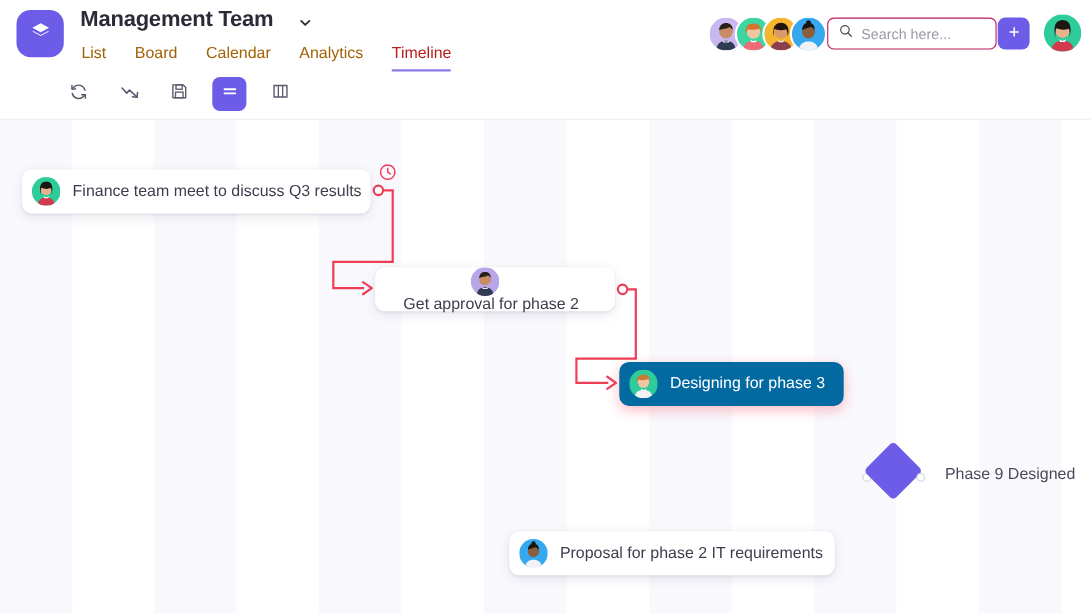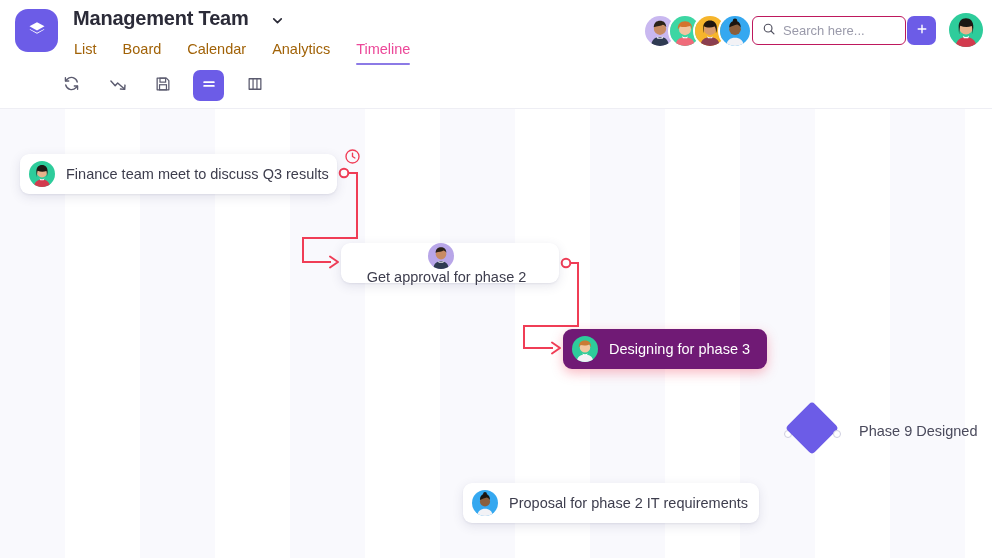--- a/index.html
+++ b/index.html
@@ -26,21 +26,21 @@
     font-size:20px; font-weight:bold; color:#2b2b38; letter-spacing:-0.2px;
     line-height:26px;
   }
   .chev-down { width:14px; height:14px; display:block; margin-top:3px; }
 
   .tabs { position:absolute; left:74px; top:40px; display:flex; gap:26px; }
   .tab {
     font-size:14.5px; color:#a16207; line-height:18px;
     padding-bottom:7px; cursor:pointer; position:relative;
   }
-  .tab.active { color:#ec4899; }
+  .tab.active { color:#b91c1c; }
   .tab.active::after {
     content:""; position:absolute; left:0; right:0; bottom:0;
     height:2.5px; background:#8C7AE6; border-radius:2px;
   }
 
   .avatars { position:absolute; right:240px; top:14px; display:flex; }
   .av {
     width:34px; height:34px; border-radius:50%;
     border:2.5px solid #fff; margin-left:-9px; overflow:hidden;
     position:relative; flex:none;
@@ -93,21 +93,21 @@
     position:absolute; display:flex; align-items:center;
     background:#fff; border-radius:9px;
     box-shadow:0 3px 11px rgba(60,60,110,0.13), 0 1px 2px rgba(60,60,110,0.07);
     padding:0 16px 0 9px; height:40px; cursor:pointer;
   }
   .card .cav {
     width:26px; height:26px; border-radius:50%; overflow:hidden;
     flex:none; margin-right:11px; position:relative;
   }
   .card .clabel { font-size:14.5px; color:#3d3d4d; white-space:nowrap; }
-  .card.red { background:#701a75; box-shadow:0 4px 12px rgba(240,61,86,0.35); }
+  .card.red { background:#0369a1; box-shadow:0 4px 12px rgba(240,61,86,0.35); }
   .card.red .clabel { color:#ffffff; }
 
   
   .milestone { position:absolute; cursor:pointer; }
   .diamond {
     width:38px; height:38px; background:#6C5CE7;
     transform:rotate(45deg); border-radius:4px;
   }
   .ms-dot {
     position:absolute; width:8px; height:8px; border-radius:50%;

